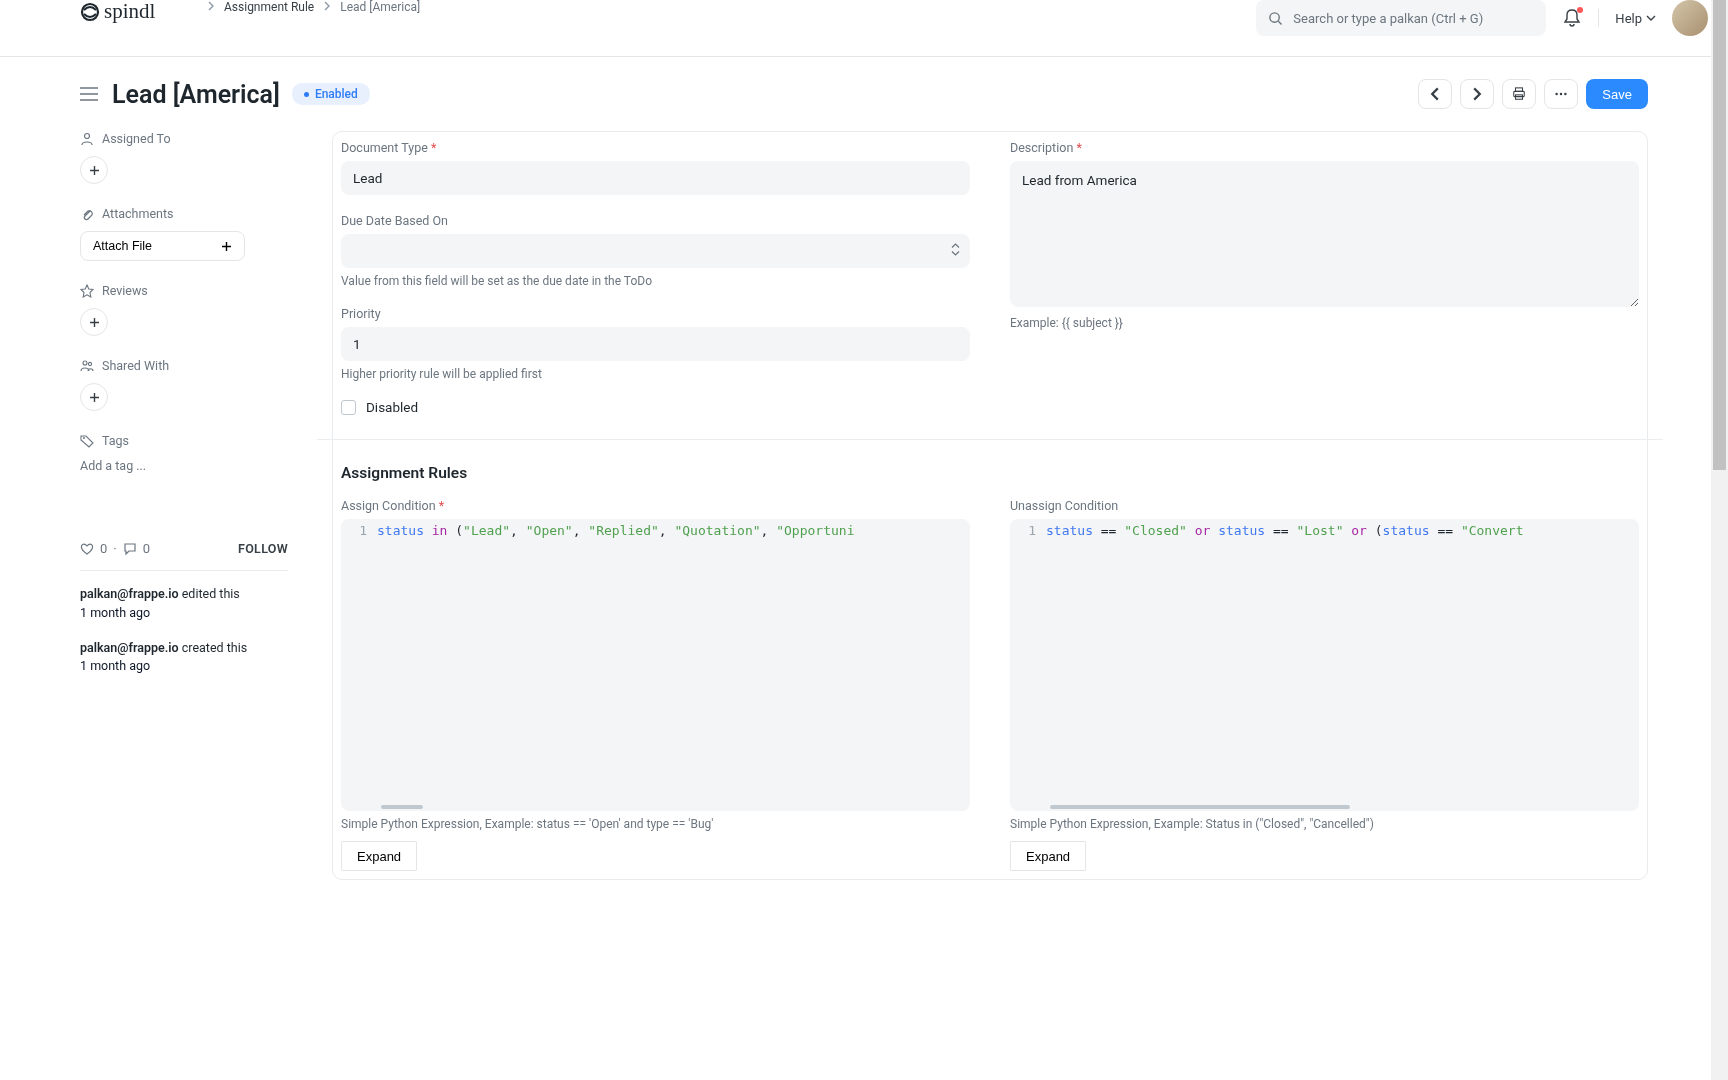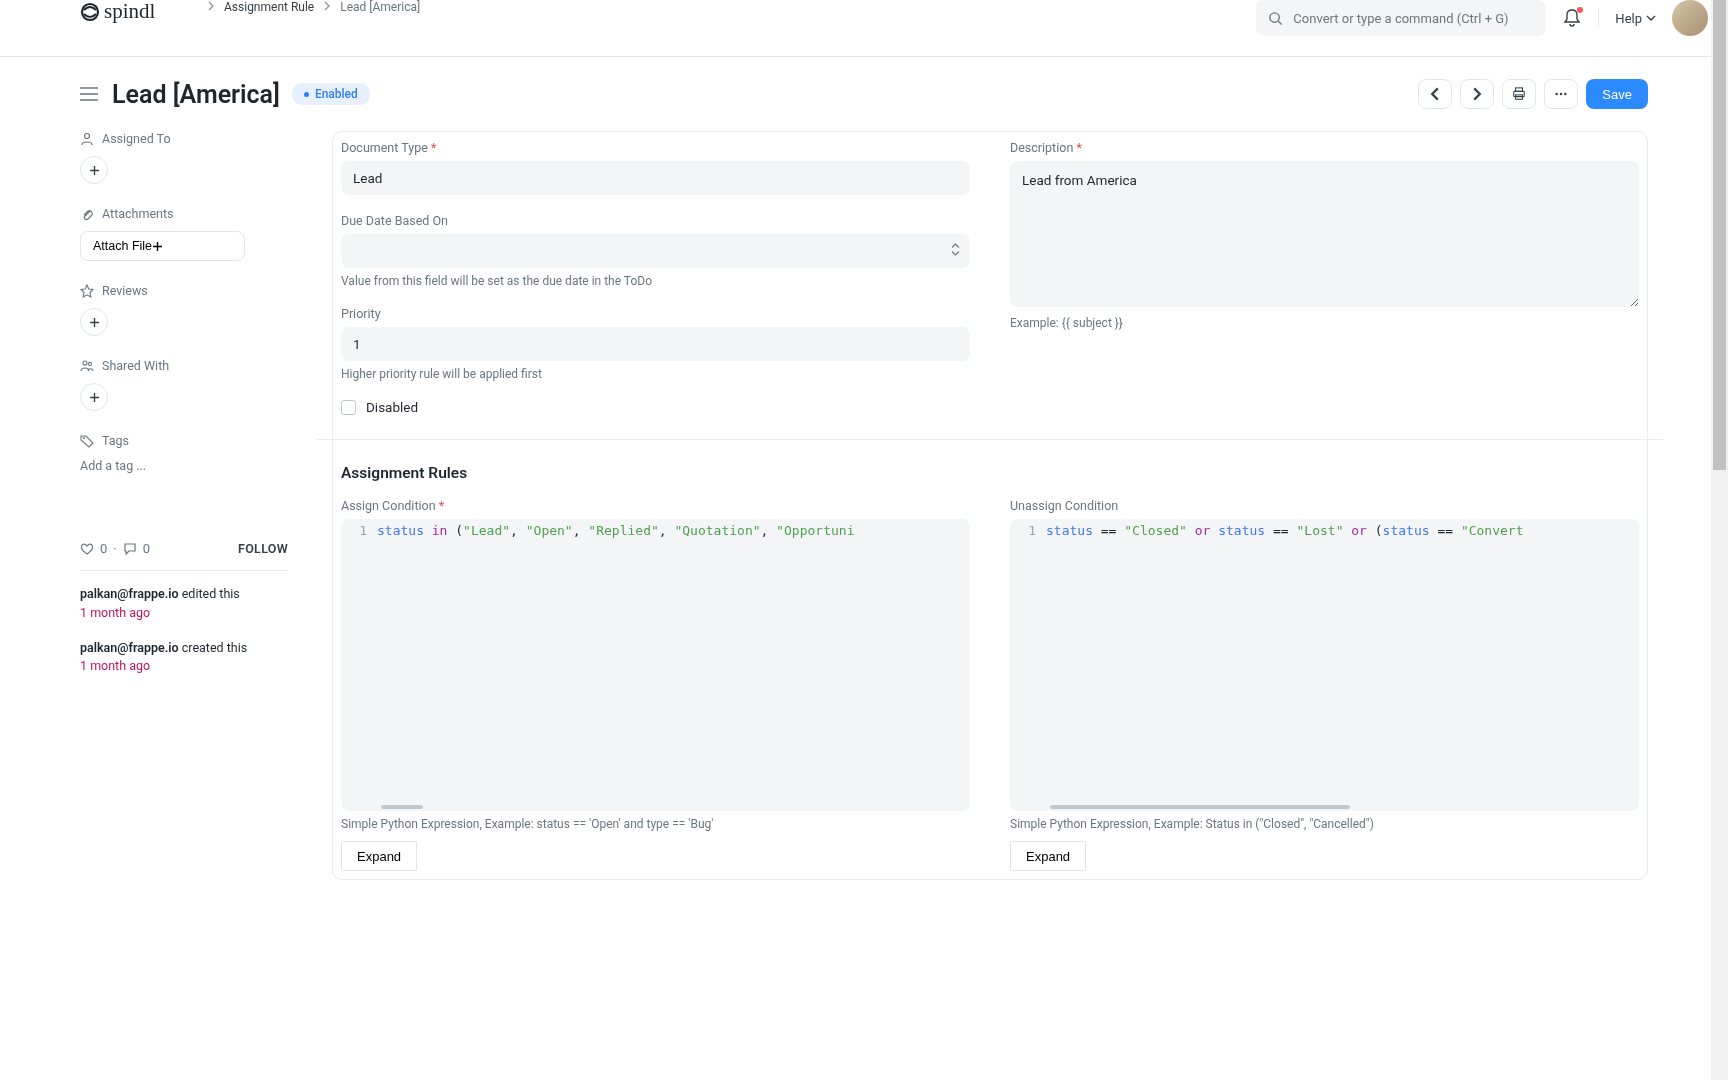--- a/index.html
+++ b/index.html
@@ -83,30 +83,30 @@
 .sb-section { margin-bottom: 22px; }
 .sb-head { display:flex;align-items:center;gap:8px;color:#6c7680;font-size:12.5px;margin-bottom:10px; }
 .sb-head svg { width:14px;height:14px; }
 .add-btn {
   width:28px;height:28px;border:1px solid #e2e6e9;border-radius:50%;
   display:flex;align-items:center;justify-content:center;cursor:pointer;color:#384047;
   background:#fff;
 }
 .attach-btn {
   width:165px;height:30px;border:1px solid #e2e6e9;border-radius:8px;
-  display:flex;align-items:center;justify-content:flex-start;padding:0 12px;
+  display:flex;align-items:center;justify-content:space-between;padding:0 12px;
   cursor:pointer;font-size:12.5px;background:#fff;
 }
 
 .likes-row { display:flex;align-items:center;gap:6px;color:#6c7680;margin-top:68px;margin-bottom:14px; }
 .follow { margin-left:auto;font-weight:600;font-size:12.5px;cursor:pointer;color:#384047;letter-spacing:.3px; }
 .sb-hr { border:none;border-top:1px solid #e8ebed;margin:14px 0; }
 .activity-item { font-size:12.5px; margin-bottom:16px; line-height:1.5; }
 .activity-item .who { font-weight:600; }
-.activity-item .when { color:#be185d; }
+.activity-item .when { color:#0f172a; }
 
 
 .card { border:1px solid #e8ebed;border-radius:10px;padding:8px; margin-left:4px; }
 .section-hr { margin:24px -24px; border:none; border-top:1px solid #ebeef0; }
 .form-grid { display:flex; gap:40px; }
 .col { flex:1; min-width:0; }
 
 .form-label { font-size:12.5px;color:#6c7680;margin-bottom:6px;display:block; }
 .required::after { content:" *"; color:#e24c4c; }
 .control {
@@ -172,21 +172,21 @@
     </span>
     <span class="bc-current">Lead [America]</span>
   </div>
 
   <div class="nav-right">
     <div class="search">
       <svg viewBox="0 0 16 16">
           <circle cx="7" cy="7" r="5" fill="none" stroke="currentColor" stroke-width="1.5"></circle>
           <path d="M11 11 L14.5 14.5" stroke="currentColor" stroke-width="1.5"></path>
         </svg>
-      <span>Convert or type a command (Ctrl + G)</span>
+      <span>Search or type a palkan (Ctrl + G)</span>
     </div>
     <div class="notif">
       <svg viewBox="0 0 20 20" width="20" height="20">
           <path d="M10 2 C7 2 5 4 5 7 V11 L3 14 H17 L15 11 V7 C15 4 13 2 10 2 Z M8 16 A2 2 0 0 0 12 16" fill="none" stroke="#384047" stroke-width="1.4"></path>
         </svg>
       <span class="notif-dot"></span>
     </div>
     <div class="divider-v"></div>
     <div class="help-btn">
       <span>Help</span>

